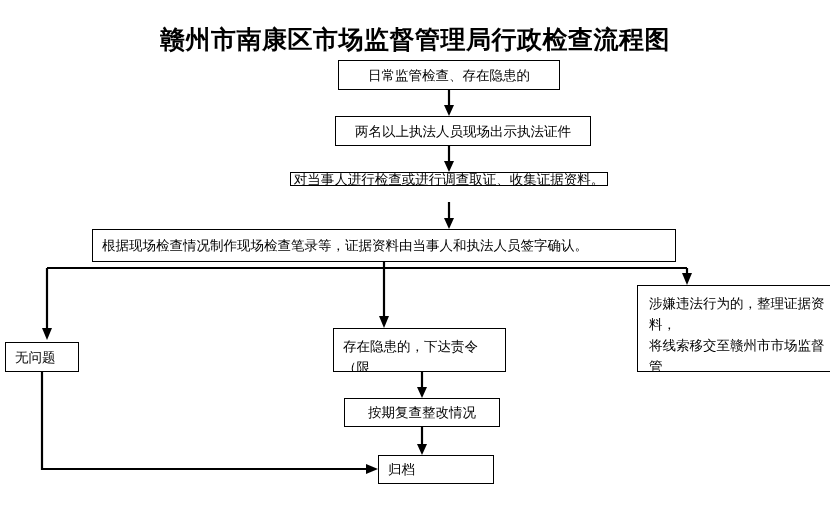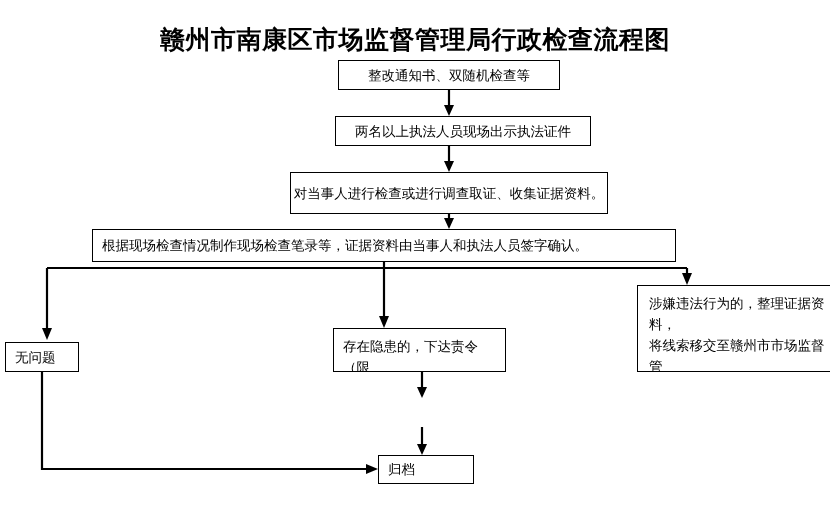--- a/index.html
+++ b/index.html
@@ -113,28 +113,28 @@
     <polygon points="422,398 417,387 427,387"></polygon>
 
     <line x1="422" y1="427" x2="422" y2="447"></line>
     <polygon points="422,455 417,444 427,444"></polygon>
 
     <polyline points="42,372 42,469 368,469"></polyline>
     <polygon points="378,469 366,464 366,474"></polygon>
   </svg>
 
   <div class="node center" style="left:338px; top:60px; width:222px; height:30px;">
-    <span class="label">整改通知书、双随机检查等</span>
+    <span class="label">日常监管检查、存在隐患的</span>
   </div>
 
   <div class="node center" style="left:335px; top:116px; width:256px; height:30px;">
     <span class="label">两名以上执法人员现场出示执法证件</span>
   </div>
 
-  <div class="node center" style="left:290px; top:172px; width:318px; height:42px;">
+  <div class="node center" style="left:290px; top:172px; width:318px; height:14px;">
     <span class="label">对当事人进行检查或进行调查取证、收集证据资料。</span>
   </div>
 
   <div class="node left-text" style="left:92px; top:229px; width:584px; height:33px;">
     <span class="label">根据现场检查情况制作现场检查笔录等，证据资料由当事人和执法人员签字确认。</span>
   </div>
 
   <div class="node left-text" style="left:5px; top:342px; width:74px; height:30px;">
     <span class="label">无问题</span>
   </div>
@@ -144,18 +144,21 @@
 期）整改通知书</span>
   </div>
 
   <div class="node left-text multiline" style="left:615px; top:285px; width:208px; height:87px; padding-left:11px;margin-left:22px;">
     <span class="label">涉嫌违法行为的，整理证据资料，
 将线索移交至赣州市市场监督管
 理执法稽查局或相应权限执法部
 门处理。</span>
   </div>
 
+  <div class="node center" style="left:344px; top:398px; width:156px; height:29px;">
+    <span class="label">按期复查整改情况</span>
+  </div>
 
-  <div class="node left-text" style="left:378px; top:455px; width:96px; height:29px;">
+  <div class="node left-text" style="left:378px; top:455px; width:116px; height:29px;">
     <span class="label">归档</span>
   </div>
 
 </div>
 
 </body></html>

